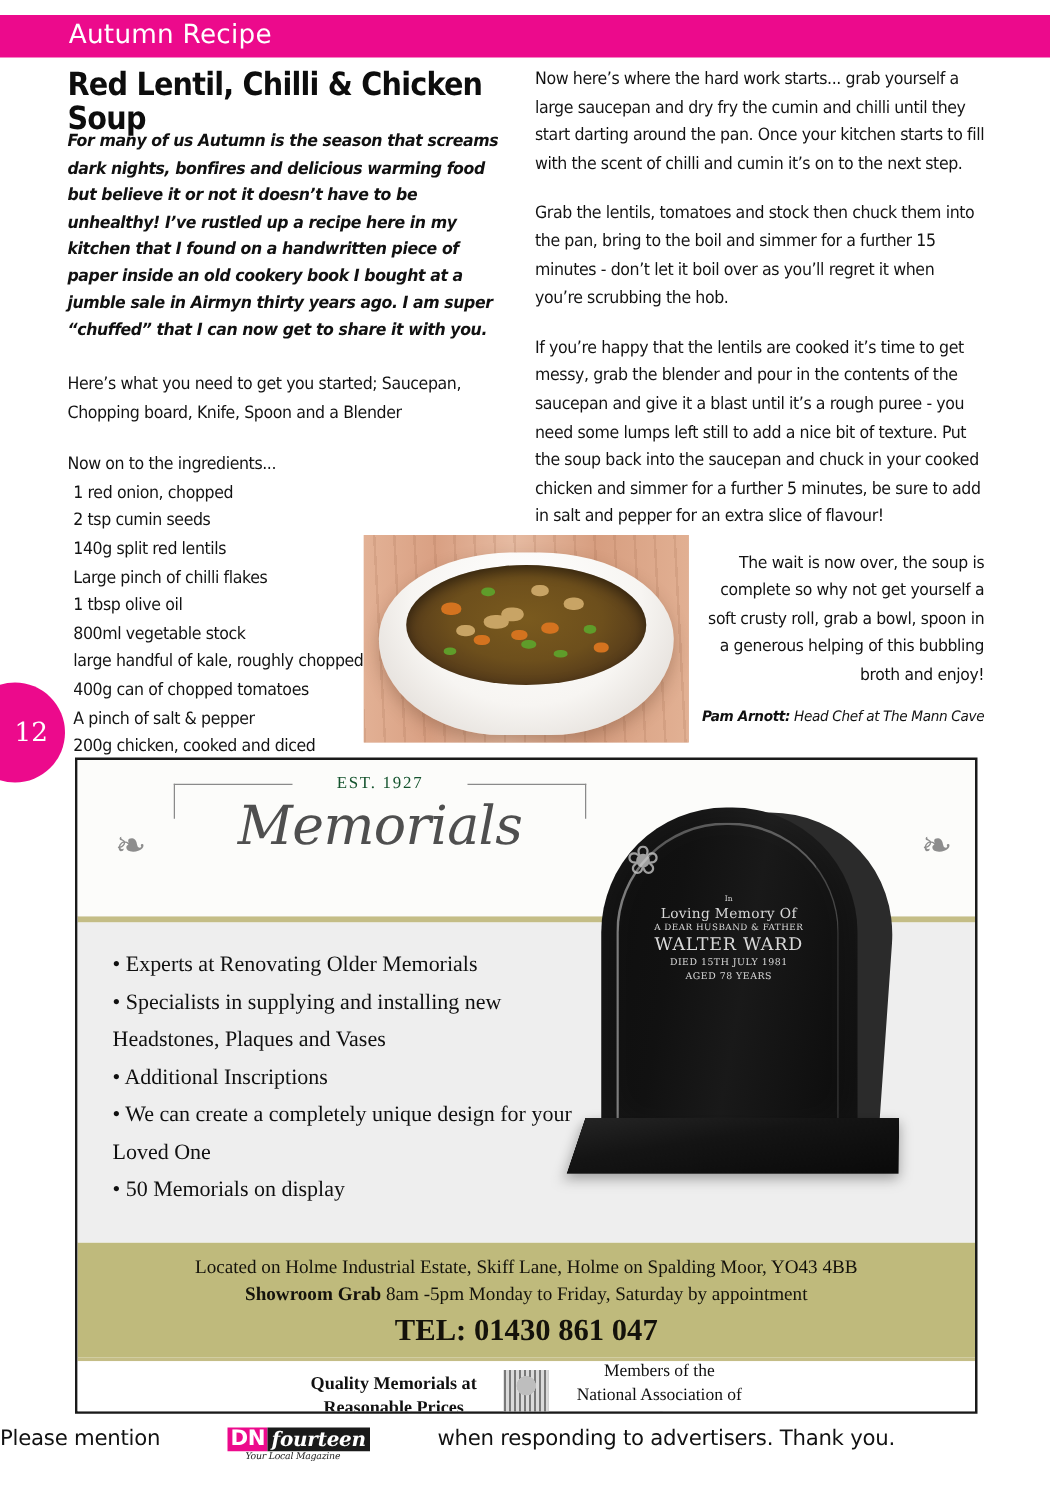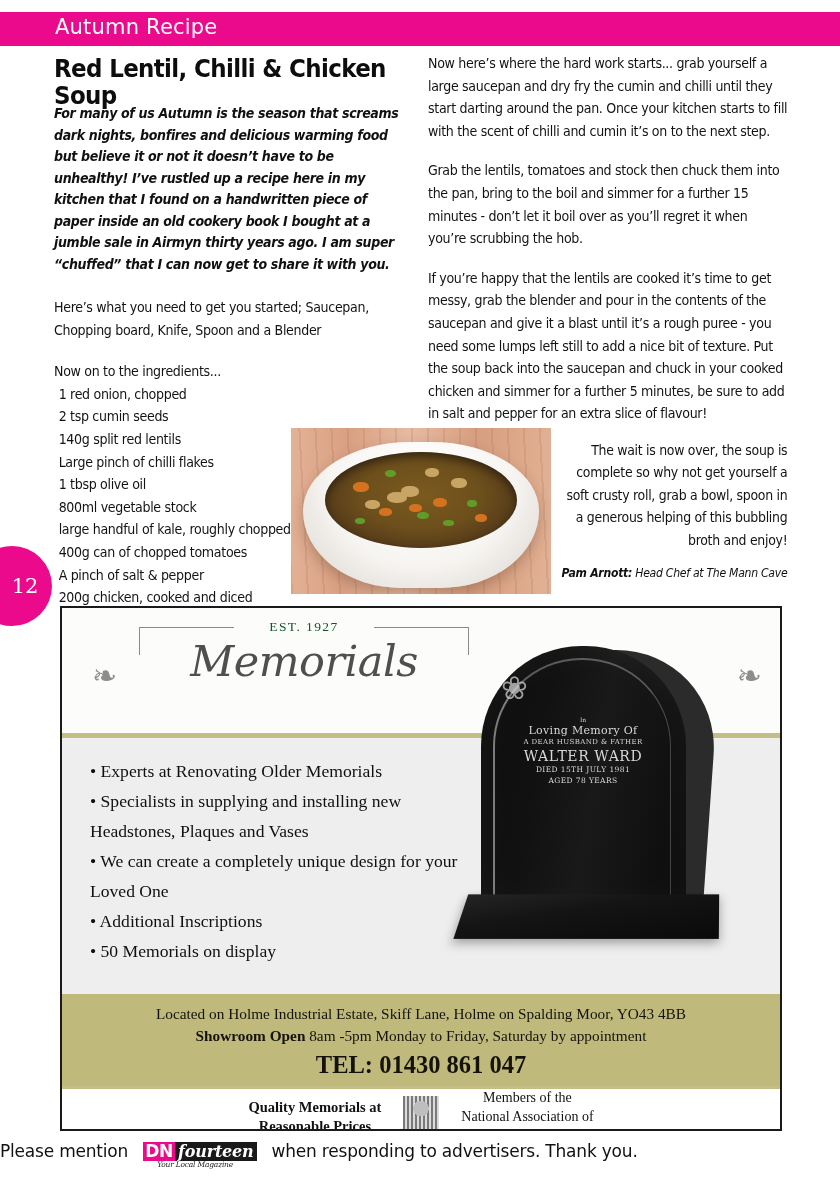--- a/index.html
+++ b/index.html
@@ -267,21 +267,21 @@
     opacity: .92;
   }
   .ad-footer .nam {
     font-family: "Liberation Serif", serif;
     font-size: 14px; line-height: 19px; text-align: center; color: #111;
   }
 
   
   .strapline {
     position: absolute; left: 0; top: 1141px; width: 716px;
-    display: flex; align-items: center; justify-content: flex-start; gap: 15px;
+    display: flex; align-items: center; justify-content: space-between; gap: 15px;
     font-family: "DejaVu Sans", sans-serif;
     font-size: 17px; color: #111; letter-spacing: -0.2px;
   }
   .dn-logo { position: relative; display: inline-block; }
   .dn-logo .top { display: flex; height: 19px; align-items: stretch; }
   .dn-logo .dn {
     background: #ec0a8c; color: #ffffff; font-weight: bold;
     font-family: "DejaVu Sans", sans-serif; font-size: 17px;
     padding: 0 2px; line-height: 19px;
   }
@@ -375,22 +375,22 @@
         <div class="line2">Memorials</div>
       </div>
     </div>
 
     <div class="gold-rule"></div>
 
     <div class="ad-main">
       <ul class="ad-bullets">
         <li>• Experts at Renovating Older Memorials</li>
         <li>• Specialists in supplying and installing new Headstones, Plaques and Vases</li>
+        <li>• Additional Inscriptions</li>
         <li>• We can create a completely unique design for your Loved One</li>
-        <li>• Additional Inscriptions</li>
         <li>•  50 Memorials on display</li>
       </ul>
 
       <div class="stone-wrap">
         <div class="stone-shadow"></div>
         <div class="stone-body"></div>
         <div class="stone-bevel"></div>
         <div class="stone-rose">❀</div>
         <div class="stone-text">
           <div class="st1">In</div>
@@ -399,21 +399,21 @@
           <div class="st4">WALTER WARD</div>
           <div class="st5">DIED 15TH JULY 1981</div>
           <div class="st5">AGED 78 YEARS</div>
         </div>
         <div class="stone-base"></div>
       </div>
     </div>
 
     <div class="ad-address">
       <div class="ln1">Located on Holme Industrial Estate, Skiff Lane, Holme on Spalding Moor, YO43 4BB</div>
-      <div class="ln2"><b>Showroom Open</b><span> 8am -5pm Monday to Friday, Saturday by appointment</span></div>
+      <div class="ln2"><b>Showroom Grab</b><span> 8am -5pm Monday to Friday, Saturday by appointment</span></div>
       <div class="tel">TEL: 01430 861 047</div>
     </div>
 
     <div class="gold-rule thin"></div>
 
     <div class="ad-footer">
       <div class="quality">
         <div>Quality Memorials at</div>
         <div>Reasonable Prices</div>
       </div>

